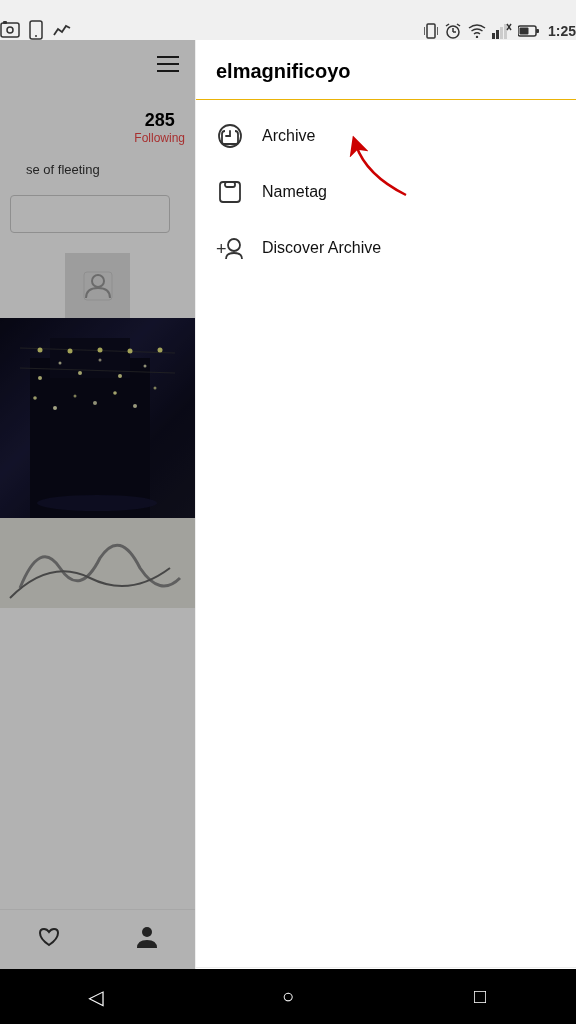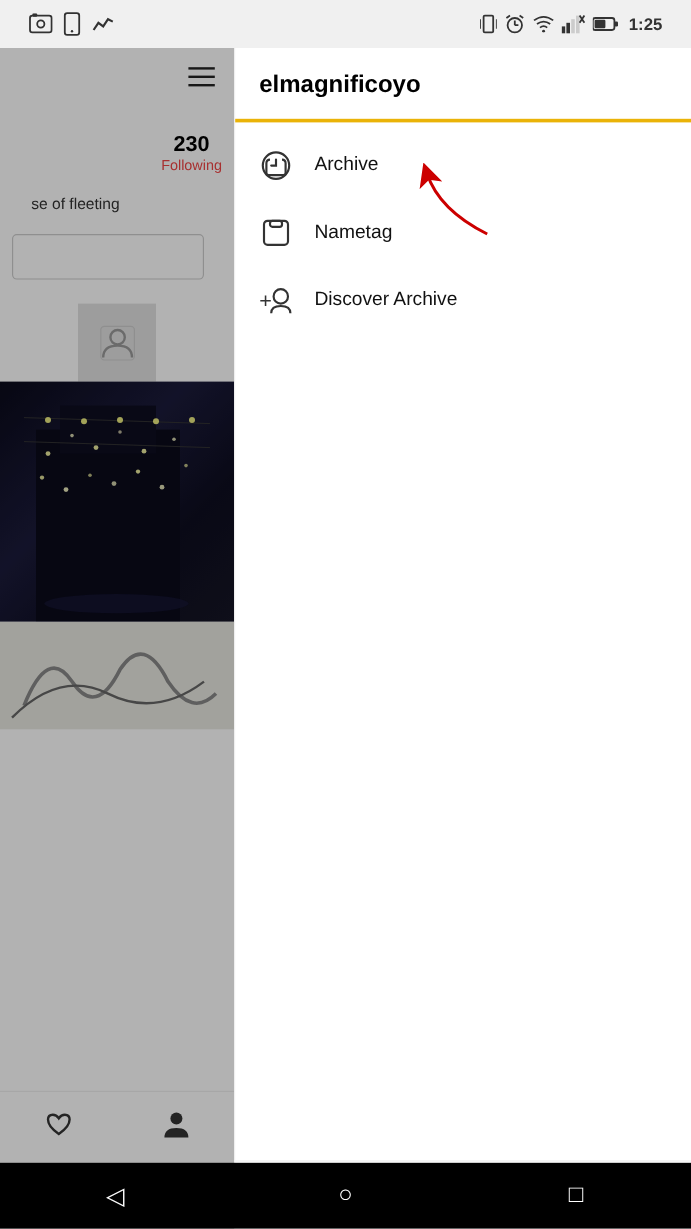--- a/index.html
+++ b/index.html
@@ -11,23 +11,23 @@
       overflow: hidden;
       position: relative;
     }
 
     
     .status-bar {
       width: 576px;
       height: 40px;
       background: #f0f0f0;
       display: flex;
-      align-items: center;
+      align-items: flex-end;
       justify-content: space-between;
-      padding: 0 24px;
+      padding: 0 0;
       position: relative;
       z-index: 100;
     }
     .status-bar-left {
       display: flex;
       gap: 8px;
       align-items: center;
     }
     .status-bar-right {
       display: flex;
@@ -157,21 +157,21 @@
       background: #fff;
       border-left: 1px solid #eee;
       display: flex;
       flex-direction: column;
       position: relative;
     }
 
     
     .drawer-header {
       padding: 20px 20px 16px 20px;
-      border-bottom: 3px solid #eab308;
+      border-bottom: 1px solid #eab308;
     }
     .drawer-username {
       font-size: 20px;
       font-weight: 600;
       color: #000;
     }
 
     
     .menu-list {
       flex: 1;
@@ -311,21 +311,21 @@
   <div class="left-panel">
 
     <div class="hamburger">
       <div class="hamburger-line"></div>
       <div class="hamburger-line"></div>
       <div class="hamburger-line"></div>
     </div>
 
     <div class="profile-stats">
       <div class="stat-item">
-        <div class="stat-number">230</div>
+        <div class="stat-number">285</div>
         <div class="stat-label">Following</div>
       </div>
     </div>
 
     <div class="bio-text">se of fleeting</div>
 
     <div class="story-area">
       <div class="story-button"></div>
     </div>
 

